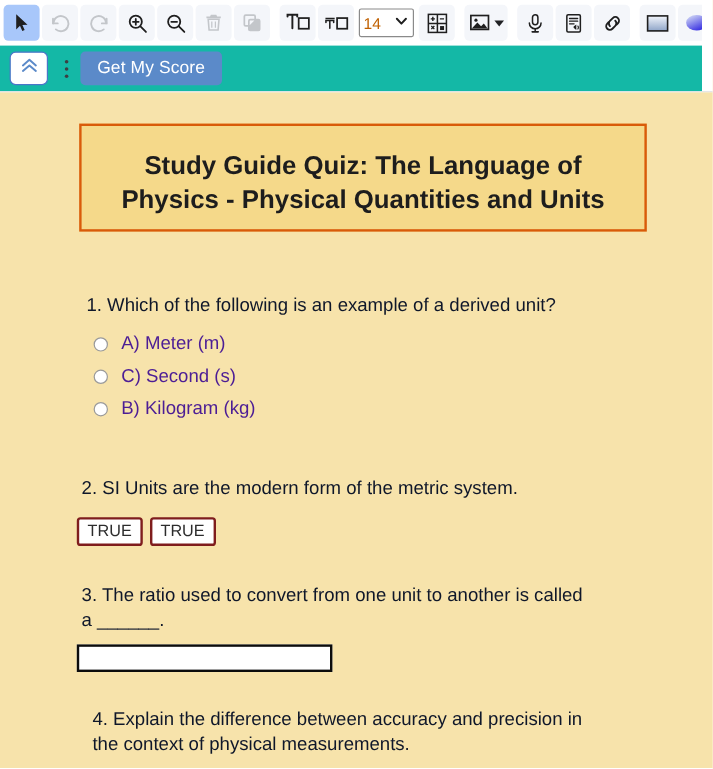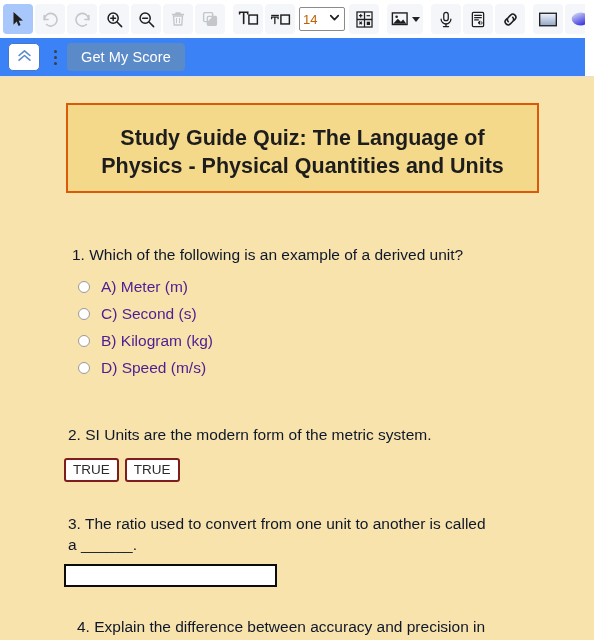--- a/index.html
+++ b/index.html
@@ -82,21 +82,21 @@
     margin-left: 2px;
   }
 
   
   .toolbar2 {
     display: flex;
     align-items: center;
     height: 38px;
     padding-left: 8px;
     box-sizing: border-box;
-    background: #3b82f6;
+    background: #14b8a6;
   }
   .collapse-btn {
     width: 32px;
     height: 28px;
     border: 1px solid #4a76c8;
     border-radius: 5px;
     background: #ffffff;
     display: flex;
     align-items: center;
     justify-content: center;
@@ -464,24 +464,20 @@
           <span class="option-label">A) Meter (m)</span>
         </div>
         <div class="option-row">
           <span class="radio"></span>
           <span class="option-label">C) Second (s)</span>
         </div>
         <div class="option-row">
           <span class="radio"></span>
           <span class="option-label">B) Kilogram (kg)</span>
         </div>
-        <div class="option-row">
-          <span class="radio"></span>
-          <span class="option-label">D) Speed (m/s)</span>
-        </div>
       </div>
     </div>
 
     <div class="q-block q2">
       <div class="q-text">2. SI Units are the modern form of the metric system.</div>
       <div class="tf-row">
         <button class="tf-btn">TRUE</button>
         <button class="tf-btn">TRUE</button>
       </div>
     </div>

